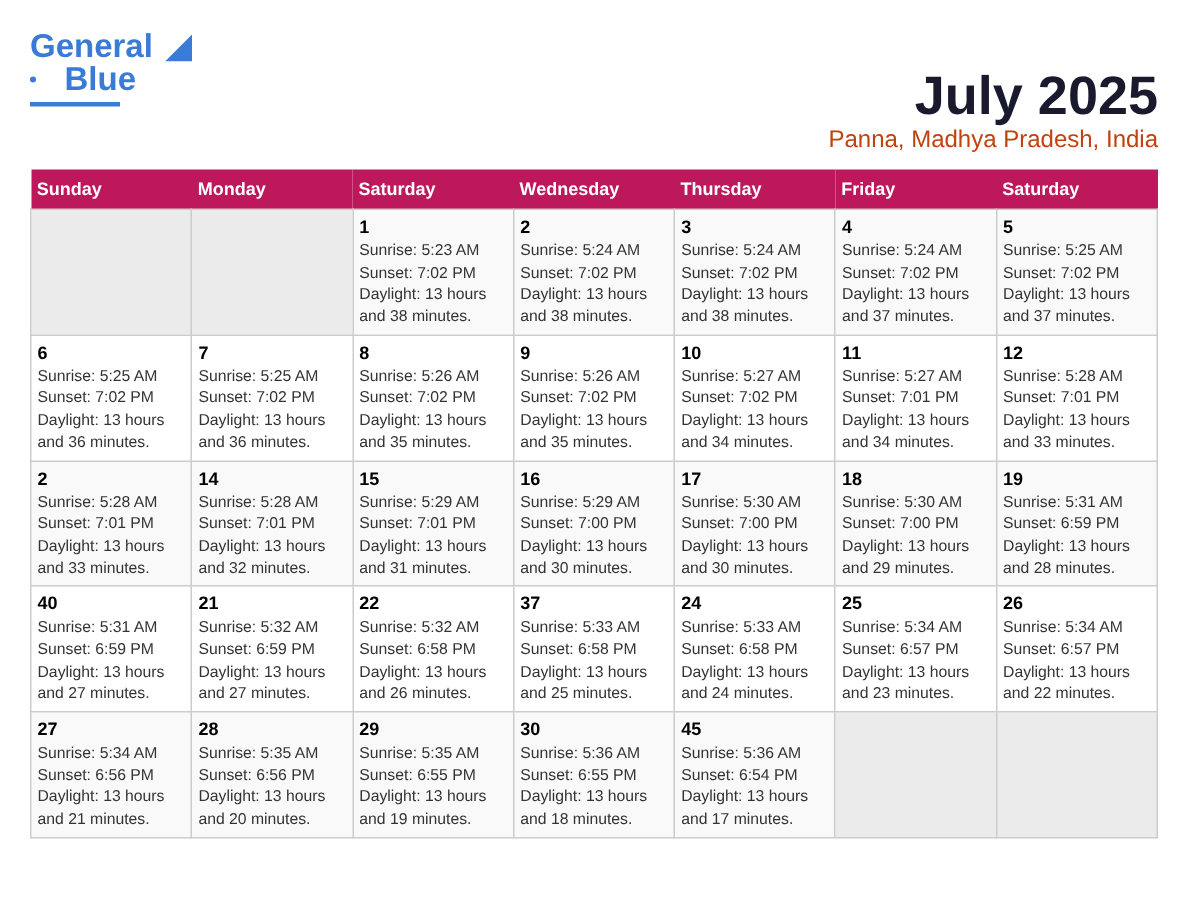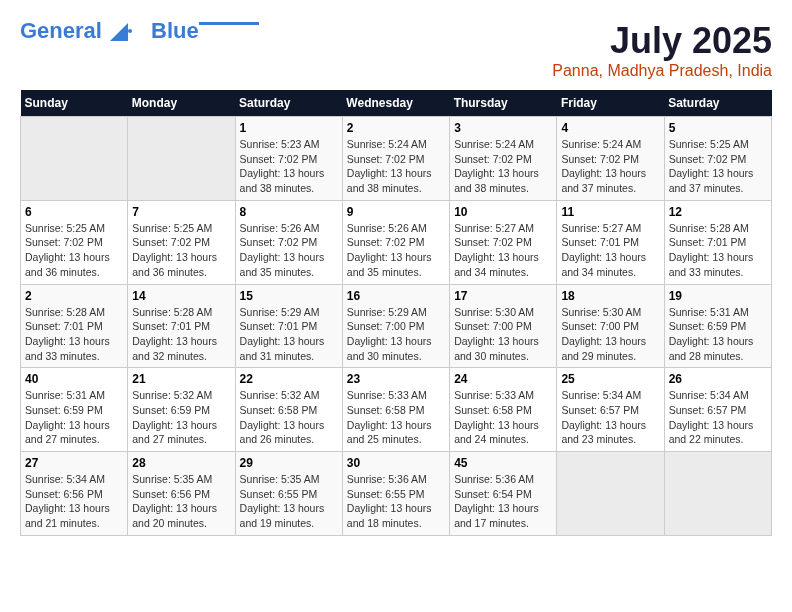--- a/index.html
+++ b/index.html
@@ -11,21 +11,21 @@
       padding: 20px;
     }
     .header {
       display: flex;
       align-items: flex-start;
       justify-content: space-between;
       margin-bottom: 10px;
     }
     .logo {
       display: flex;
-      flex-direction: row;
+      flex-direction: column;
       align-items: flex-start;
     }
     .logo-text {
       font-size: 22px;
       font-weight: bold;
       color: #1a1a2e;
       line-height: 1;
     }
     .logo-text span {
       color: #3a7bd5;
@@ -36,33 +36,34 @@
       background: #3a7bd5;
       margin-top: 2px;
     }
     .title-block {
       text-align: right;
     }
     .title-block h1 {
       font-size: 36px;
       font-weight: bold;
       color: #1a1a2e;
+      margin-top: 23px;
     }
     .title-block h2 {
       font-size: 16px;
       font-weight: normal;
       color: #c2410c;
     }
     table {
       width: 100%;
       border-collapse: collapse;
       font-size: 11px;
     }
     thead tr th {
-      background: #0f172a;
+      background: #be185d;
       color: #fff;
       padding: 6px 4px;
       text-align: left;
       font-weight: bold;
       font-size: 12px;
     }
     tbody tr td {
       border: 1px solid #ccc;
       vertical-align: top;
       padding: 4px;
@@ -177,21 +178,21 @@
         <td><span class="day-num">19</span>
         <span class="day-info">Sunrise: 5:31 AM<br>Sunset: 6:59 PM<br>Daylight: 13 hours and 28 minutes.</span></td>
       </tr>
       <tr>
         <td><span class="day-num">40</span>
         <span class="day-info">Sunrise: 5:31 AM<br>Sunset: 6:59 PM<br>Daylight: 13 hours and 27 minutes.</span></td>
         <td><span class="day-num">21</span>
         <span class="day-info">Sunrise: 5:32 AM<br>Sunset: 6:59 PM<br>Daylight: 13 hours and 27 minutes.</span></td>
         <td><span class="day-num">22</span>
         <span class="day-info">Sunrise: 5:32 AM<br>Sunset: 6:58 PM<br>Daylight: 13 hours and 26 minutes.</span></td>
-        <td><span class="day-num">23</span>
+        <td><span class="day-num">37</span>
         <span class="day-info">Sunrise: 5:33 AM<br>Sunset: 6:58 PM<br>Daylight: 13 hours and 25 minutes.</span></td>
         <td><span class="day-num">24</span>
         <span class="day-info">Sunrise: 5:33 AM<br>Sunset: 6:58 PM<br>Daylight: 13 hours and 24 minutes.</span></td>
         <td><span class="day-num">25</span>
         <span class="day-info">Sunrise: 5:34 AM<br>Sunset: 6:57 PM<br>Daylight: 13 hours and 23 minutes.</span></td>
         <td><span class="day-num">26</span>
         <span class="day-info">Sunrise: 5:34 AM<br>Sunset: 6:57 PM<br>Daylight: 13 hours and 22 minutes.</span></td>
       </tr>
       <tr>
         <td><span class="day-num">27</span>

